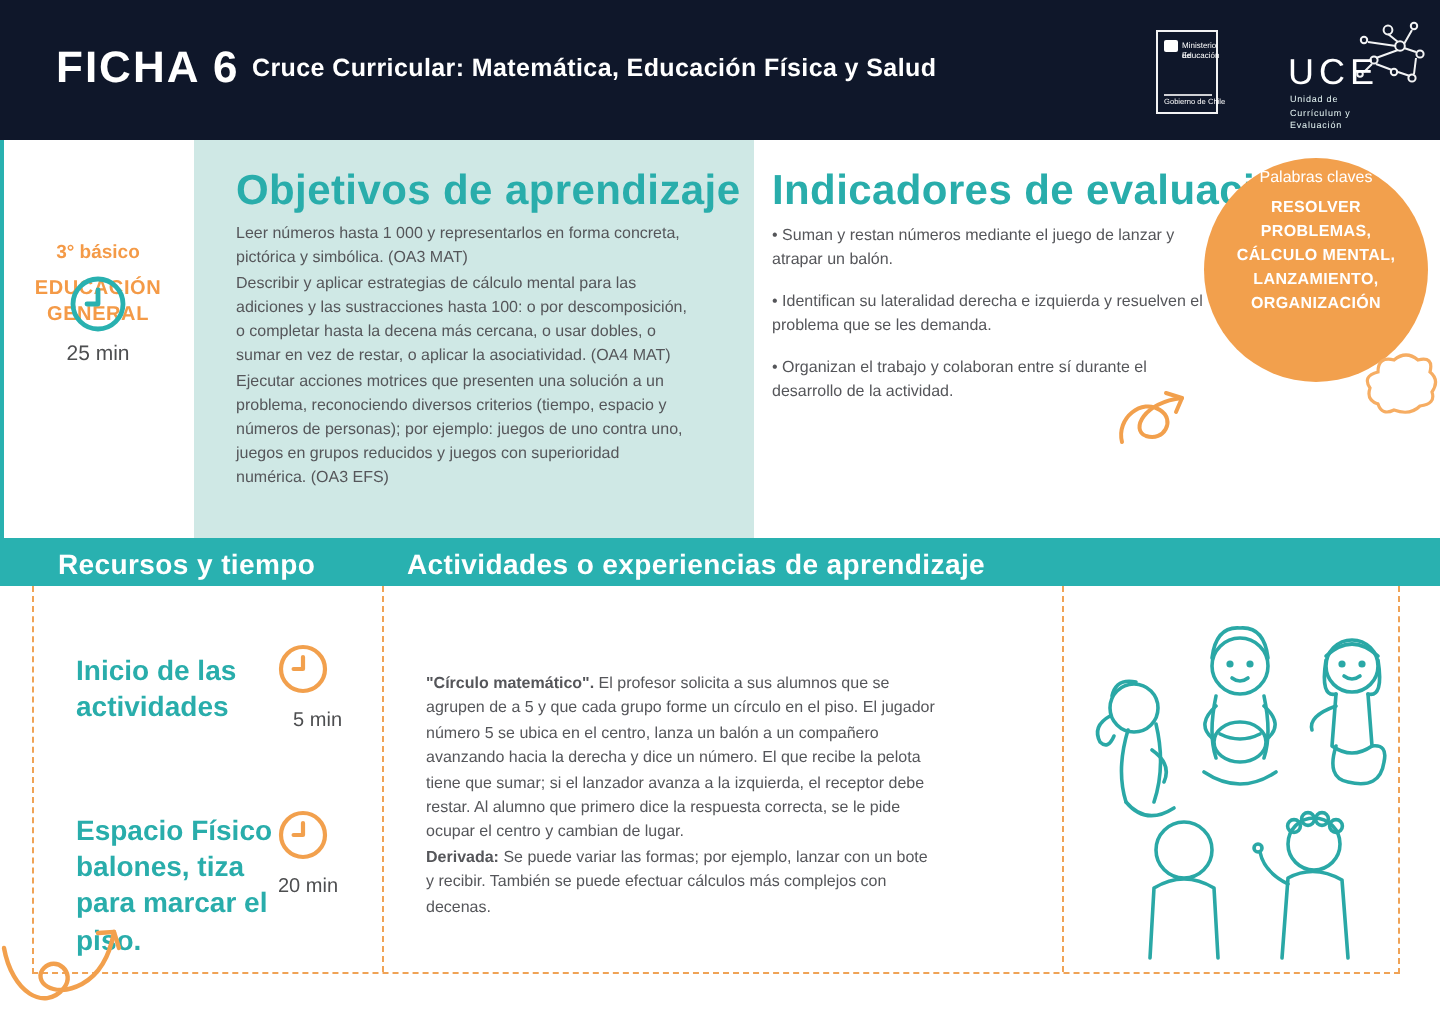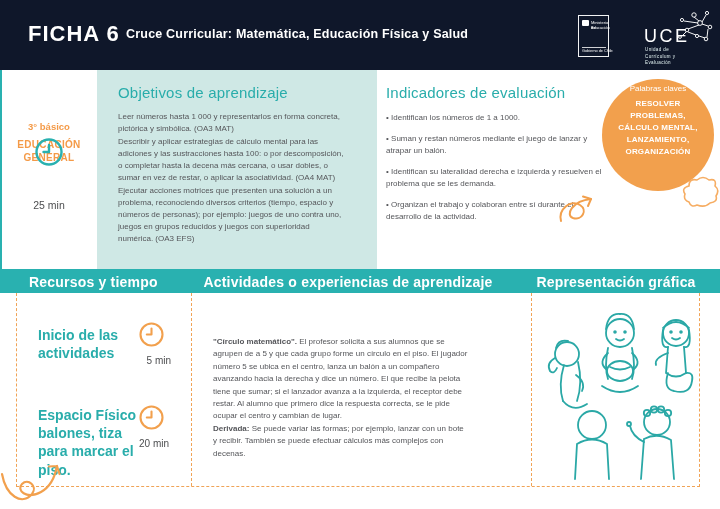--- a/index.html
+++ b/index.html
@@ -20,24 +20,24 @@
   .gov-footer { position:absolute; left:3px; bottom:3px; font-size:3.8px; color:#fff; white-space:nowrap; }
   .uce-acronym { position:absolute; left:644px; top:26px; font-size:18px; font-weight:400; letter-spacing:2.5px; color:#fff; }
   .uce-mol { position:absolute; left:674px; top:8px; }
   .uce-sub { position:absolute; left:645px; top:47px; font-size:4.5px; line-height:1.45; color:#e6f6f5; letter-spacing:0.4px; }
   
   .left-strip { position:absolute; left:0; top:70px; width:2px; height:223px; background:#29b1b0; }
   
   .sidebar-level { position:absolute; left:6px; top:90px; width:86px; text-align:center; font-size:10px; font-weight:800; line-height:1.3; color:#f49a47; letter-spacing:0.3px;margin-top:48px; }
   .sidebar-grade { position:absolute; left:6px; top:121px; width:86px; text-align:center; font-size:9.5px; font-weight:700; color:#f49a47; }
   .sidebar-clock { position:absolute; left:34px; top:137px; }
-  .sidebar-duration { position:absolute; left:6px; top:171px; width:86px; text-align:center; font-size:10.5px; color:#4d4e50;margin-top:28px; }
+  .sidebar-duration { position:absolute; left:6px; top:171px; width:86px; text-align:center; font-size:10.5px; color:#4d4e50; }
   
   .objectives-panel { position:absolute; left:97px; top:70px; width:280px; height:199px; background:#cfe8e5; }
-  .section-title { font-size:15px; font-weight:400; color:#29adab; letter-spacing:0.2px;text-align:center; }
+  .section-title { font-size:21px; font-weight:700; color:#29adab; letter-spacing:0.2px;text-align:center; }
   .obj-title { position:absolute; left:21px; top:14px; }
   .obj-body { position:absolute; left:21px; top:41px; width:244px; font-size:8px; line-height:1.5; color:#55565a; }
   .obj-body p { margin:0 15px 1px 0; }
   .indicators-panel { position:absolute; left:377px; top:70px; width:343px; height:199px; background:#fff; }
   .ind-list { position:absolute; left:9px; top:42px; width:222px; font-size:8px; line-height:1.5; color:#55565a; }
   .ind-item { margin-bottom:9px; }
   
   .badge { position:absolute; left:602px; top:79px; width:112px; height:112px; border-radius:50%; background:#f2a04d; color:#fff; text-align:center; }
   .badge-label { margin-top:5px; font-size:8px; font-weight:400; }
   .badge-keywords { margin-top:5px; padding:0 8px; font-size:8px; font-weight:800; line-height:1.5; letter-spacing:0.2px; }
@@ -119,21 +119,20 @@
     <div class="obj-body">
       <p>Leer números hasta 1 000 y representarlos en forma concreta, pictórica y simbólica. (OA3 MAT)</p>
       <p>Describir y aplicar estrategias de cálculo mental para las adiciones y las sustracciones hasta 100: o por descomposición, o completar hasta la decena más cercana, o usar dobles, o sumar en vez de restar, o aplicar la asociatividad. (OA4 MAT)</p>
       <p>Ejecutar acciones motrices que presenten una solución a un problema, reconociendo diversos criterios (tiempo, espacio y números de personas); por ejemplo: juegos de uno contra uno, juegos en grupos reducidos y juegos con superioridad numérica. (OA3 EFS)</p>
     </div>
   </div>
 
   <div class="indicators-panel">
     <div class="section-title" style="position:absolute;left:9px;top:14px;">Indicadores de evaluación</div>
     <div class="ind-list">
-      <div class="ind-item"><span>•</span> <span>Identifican los números de 1 a 1000.</span></div>
       <div class="ind-item"><span>•</span> <span>Suman y restan números mediante el juego de lanzar y atrapar un balón.</span></div>
       <div class="ind-item"><span>•</span> <span>Identifican su lateralidad derecha e izquierda y resuelven el problema que se les demanda.</span></div>
       <div class="ind-item"><span>•</span> <span>Organizan el trabajo y colaboran entre sí durante el desarrollo de la actividad.</span></div>
     </div>
   </div>
 
   <div class="badge">
     <div class="badge-label">Palabras claves</div>
     <div class="badge-keywords">RESOLVER PROBLEMAS, CÁLCULO MENTAL, LANZAMIENTO, ORGANIZACIÓN</div>
   </div>
@@ -144,21 +143,20 @@
       <path d="M35,6 L27,3.5 M35,6 L32,13"></path>
     </g>
   </svg>
   <svg class="doodle" style="left:681px; top:176px;" width="38" height="34" viewBox="0 0 38 34">
     <path d="M8,26 Q2,24 4,18 Q0,12 8,10 Q8,2 16,4 Q22,-1 28,4 Q36,2 34,10 Q39,14 35,20 Q37,26 29,27 Q24,32 16,29 Q10,32 8,26" fill="none" stroke="#f6ad63" stroke-width="1.6" stroke-linecap="round"></path>
   </svg>
 
   <div class="band">
     <div class="band-h band-h1">Recursos y tiempo</div>
     <div class="band-h band-h2">Actividades o experiencias de aprendizaje</div>
-    <div class="band-h band-h3">Representación gráfica</div>
   </div>
 
   <div class="bottom-box">
     <div class="divider div1"></div>
     <div class="divider div2"></div>
   </div>
 
   <div class="res-label res-label-1">Inicio de las actividades</div>
   <svg class="res-clock-1" width="27" height="27" viewBox="0 0 27 27">
     <circle cx="13.5" cy="13.5" r="11" fill="none" stroke="#f2a04d" stroke-width="2.1"></circle>

